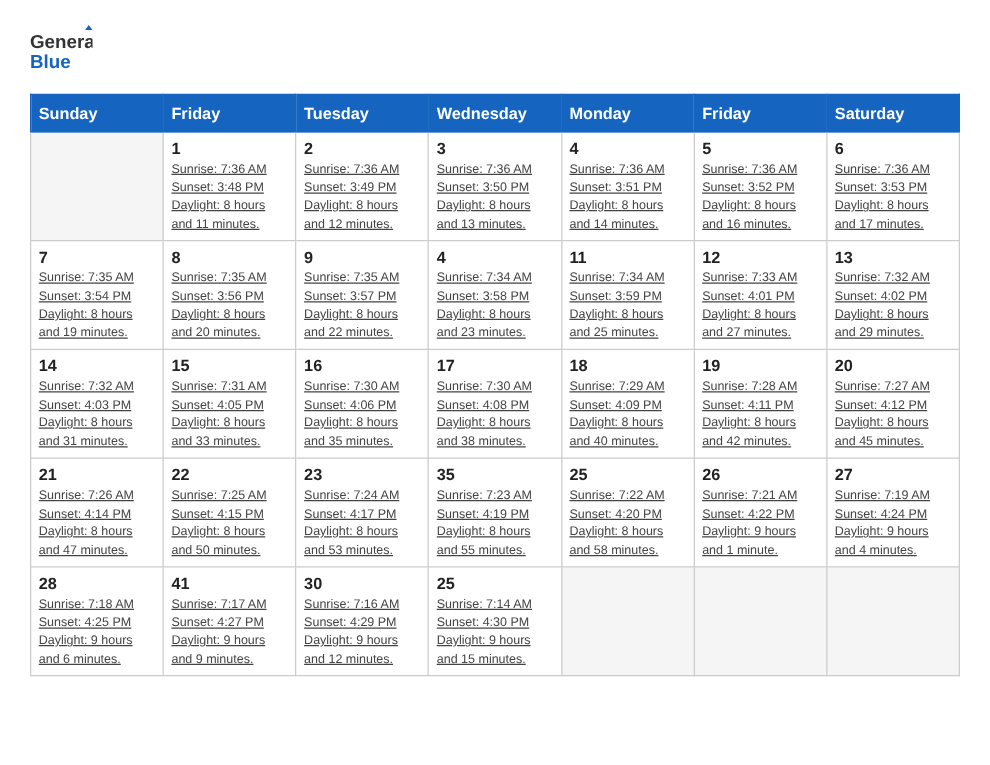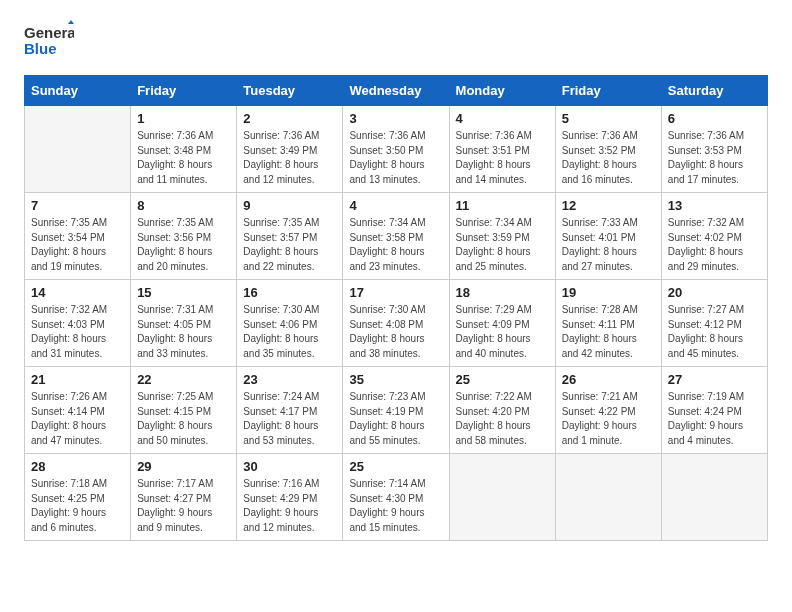--- a/index.html
+++ b/index.html
@@ -64,20 +64,21 @@
     .day-number {
       font-size: 13px;
       font-weight: bold;
       margin-bottom: 3px;
       color: #222;
     }
     .day-info {
       font-size: 10px;
       color: #444;
       line-height: 1.45;
+      text-decoration: underline;
     }
     tbody tr:nth-child(odd) td:not(.empty) {
       background: #fff;
     }
   </style>
 </head>
 <body>
 
 <div class="header-area">
   <div class="logo">
@@ -222,21 +223,21 @@
           <div class="day-number">27</div>
           <div class="day-info">Sunrise: 7:19 AM<br>Sunset: 4:24 PM<br>Daylight: 9 hours and 4 minutes.</div>
         </td>
       </tr>
       <tr>
         <td>
           <div class="day-number">28</div>
           <div class="day-info">Sunrise: 7:18 AM<br>Sunset: 4:25 PM<br>Daylight: 9 hours and 6 minutes.</div>
         </td>
         <td>
-          <div class="day-number">29</div>
+          <div class="day-number">41</div>
           <div class="day-info">Sunrise: 7:17 AM<br>Sunset: 4:27 PM<br>Daylight: 9 hours and 9 minutes.</div>
         </td>
         <td>
           <div class="day-number">30</div>
           <div class="day-info">Sunrise: 7:16 AM<br>Sunset: 4:29 PM<br>Daylight: 9 hours and 12 minutes.</div>
         </td>
         <td>
           <div class="day-number">25</div>
           <div class="day-info">Sunrise: 7:14 AM<br>Sunset: 4:30 PM<br>Daylight: 9 hours and 15 minutes.</div>
         </td>

